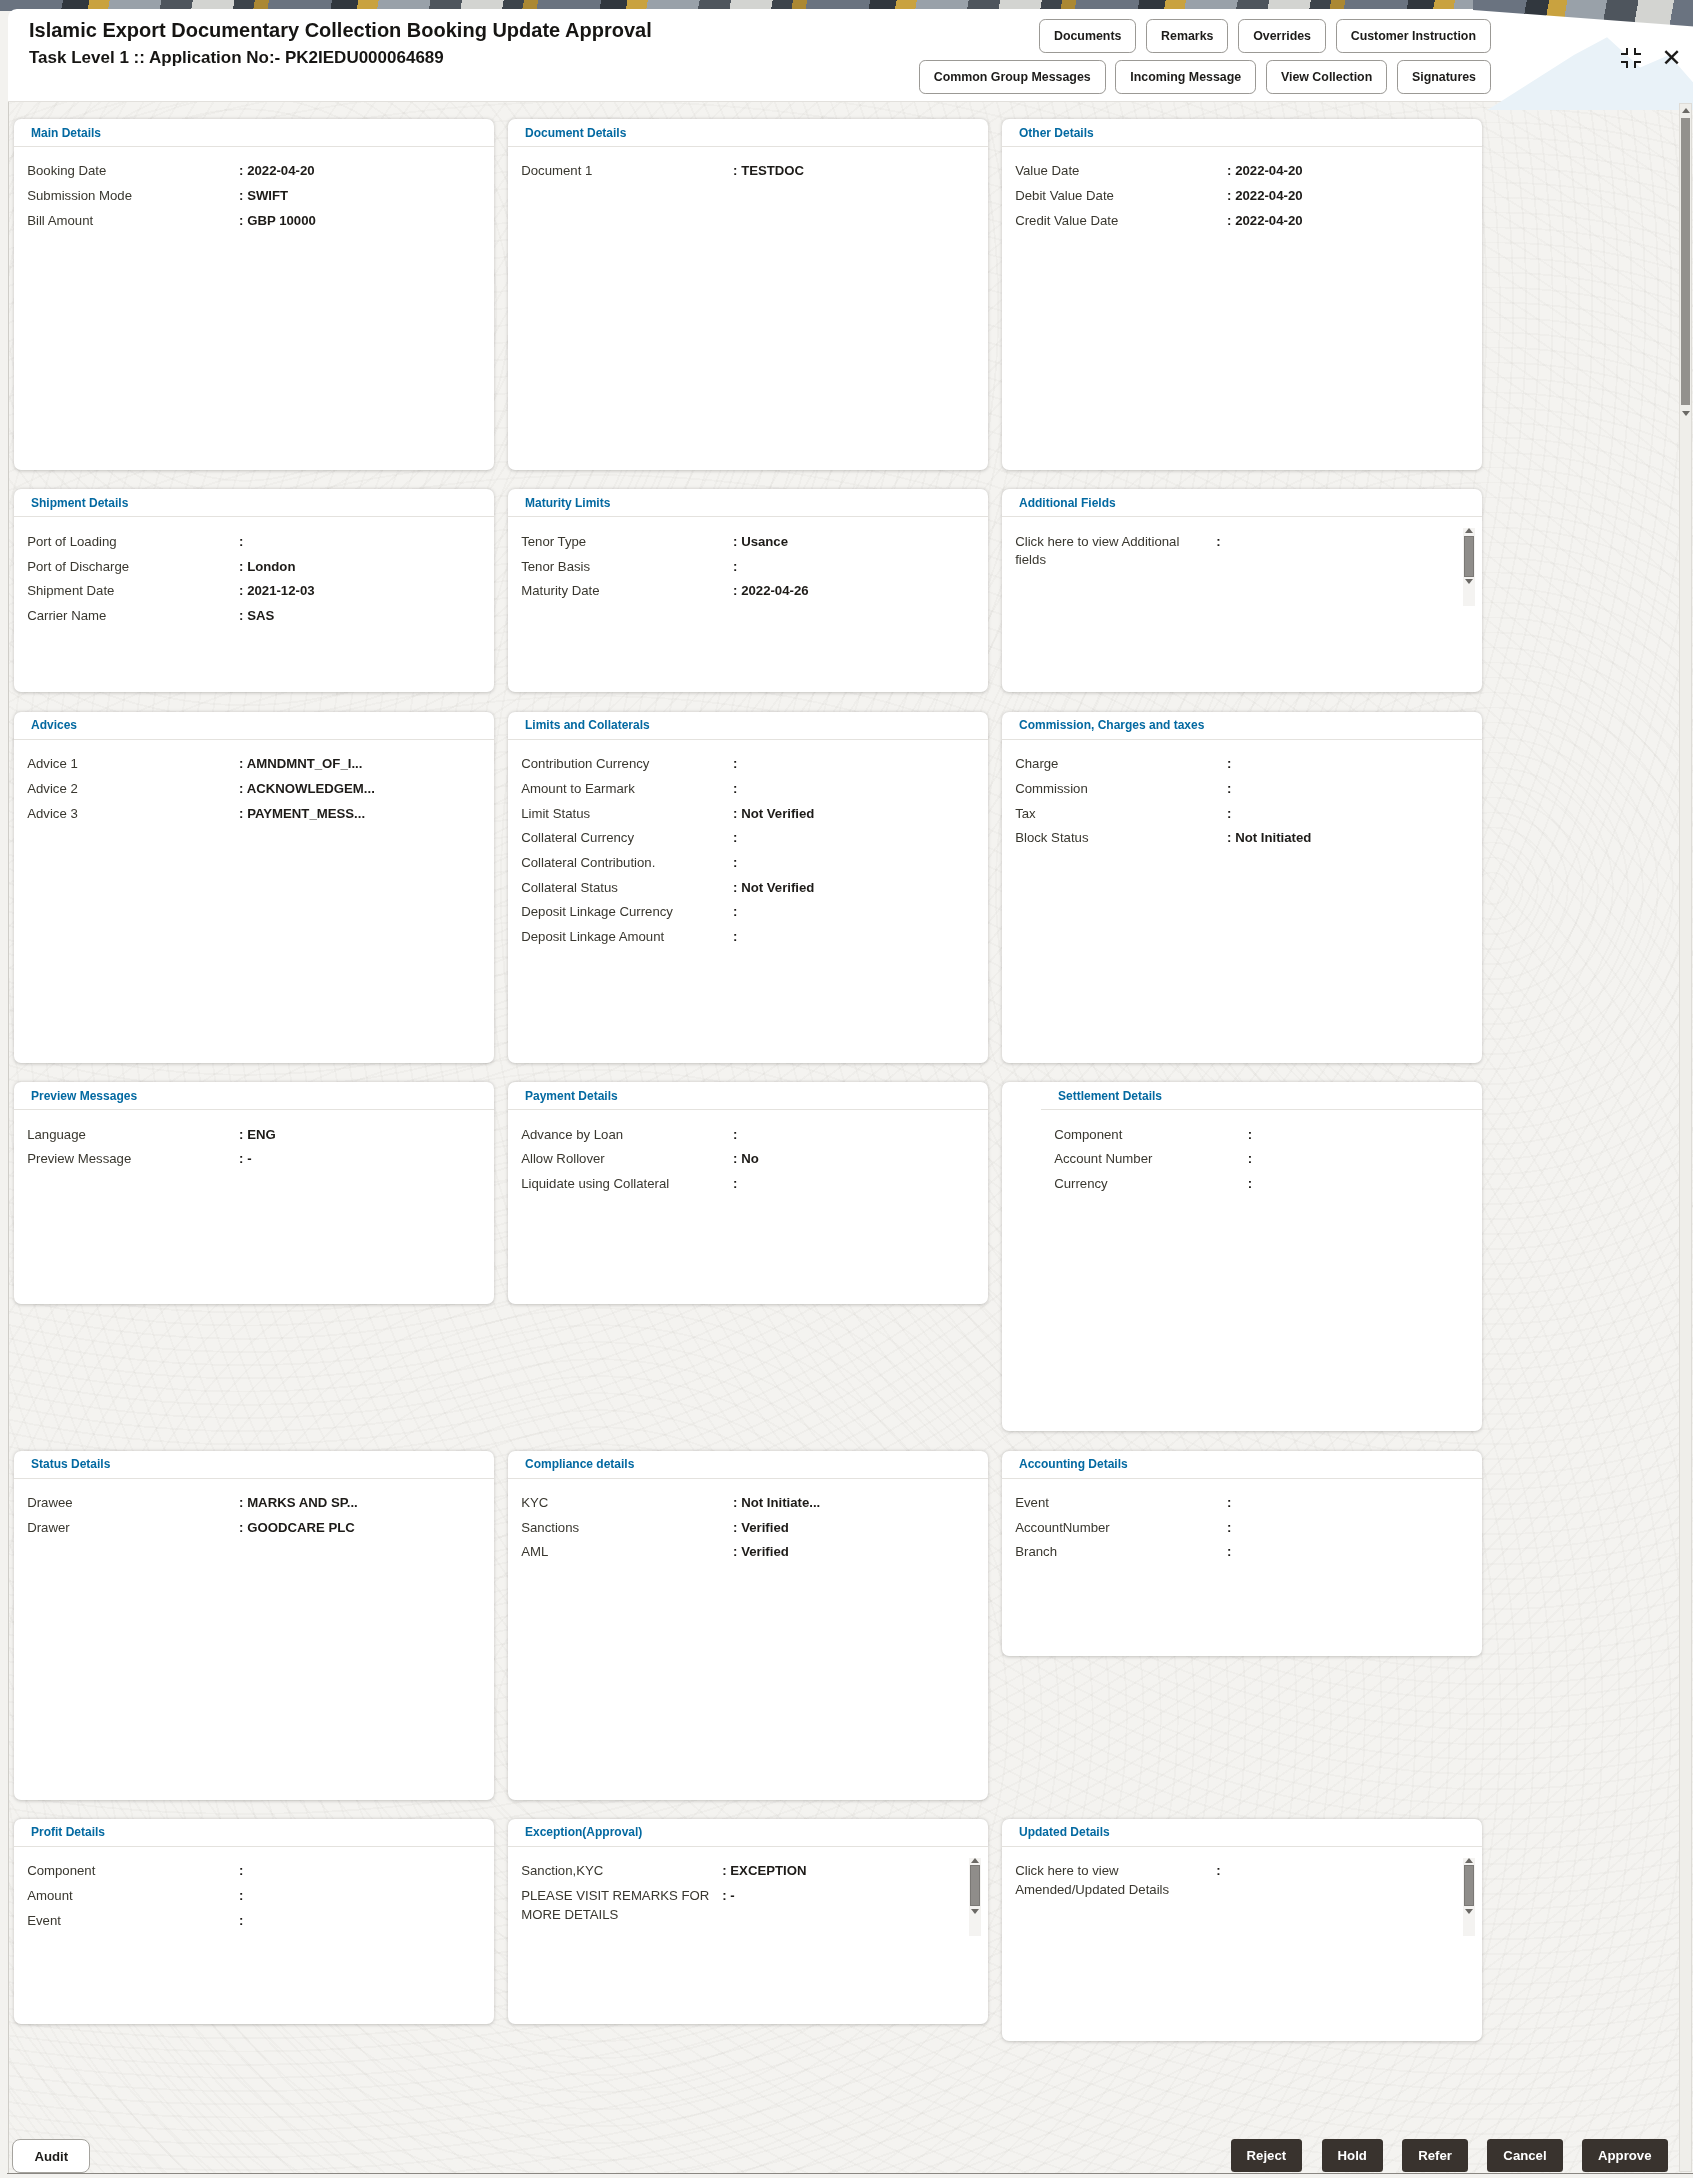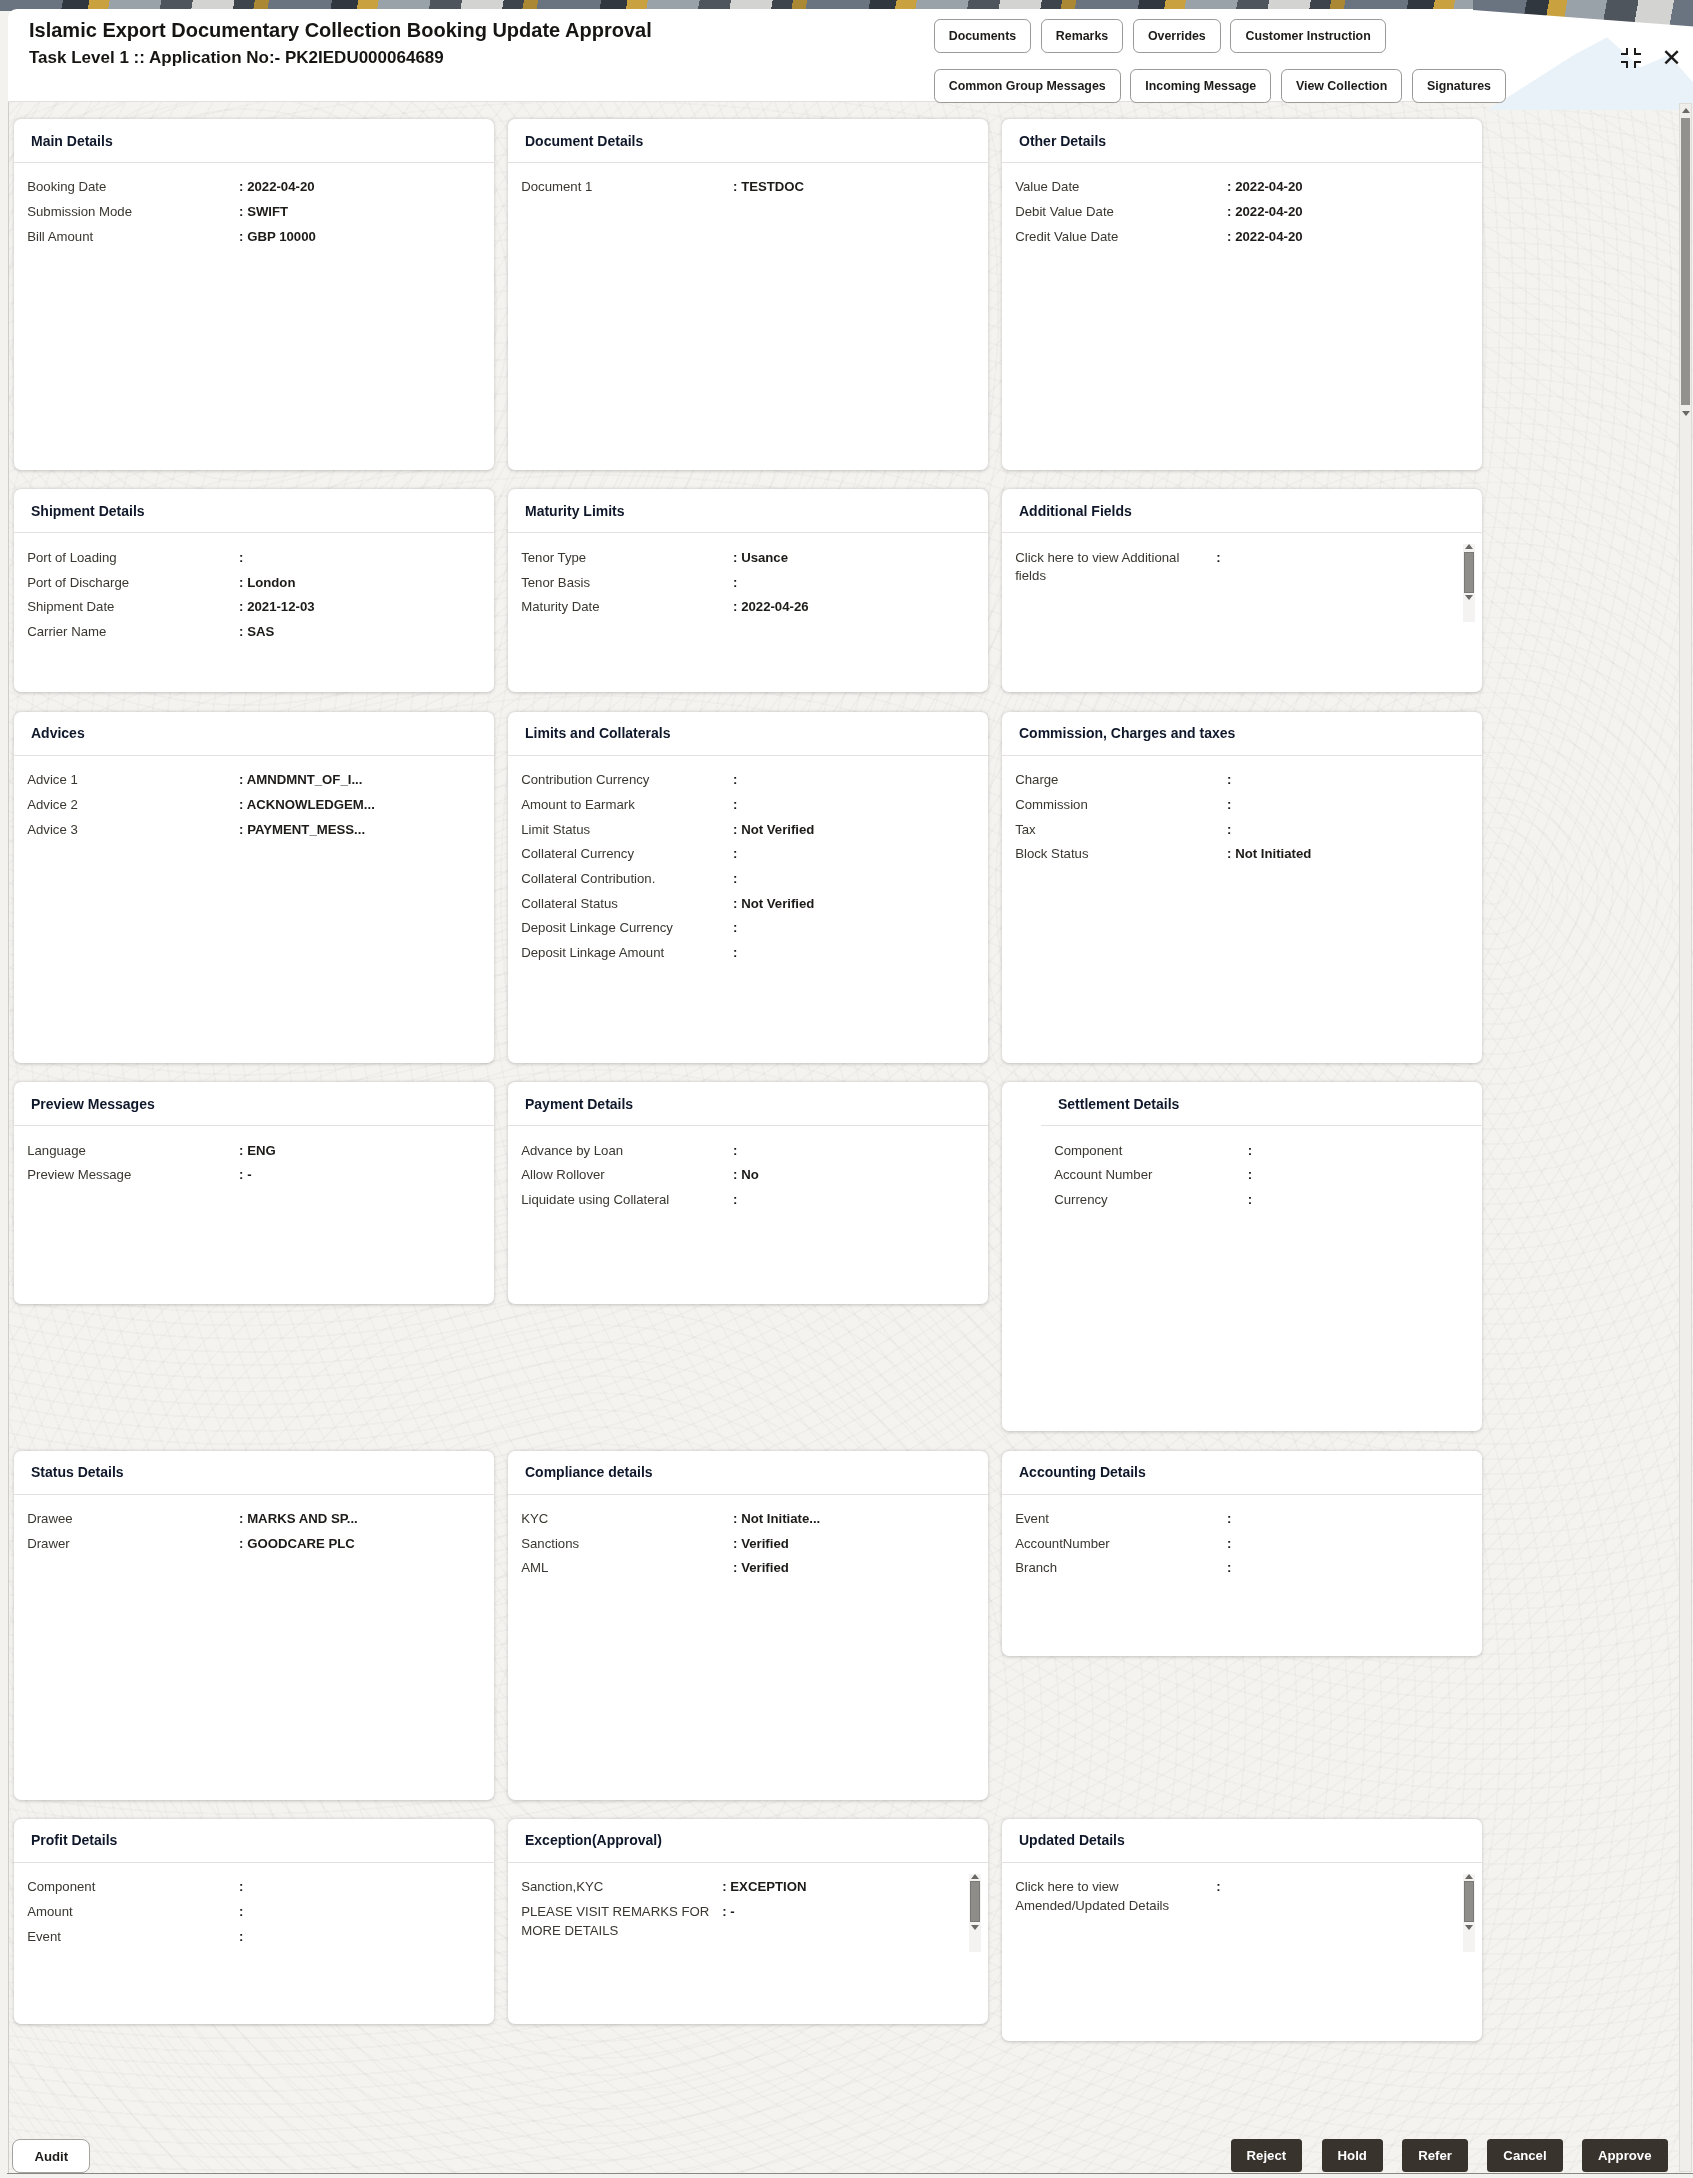--- a/index.html
+++ b/index.html
@@ -34,22 +34,22 @@
   }
   .header-tri{
     position:absolute; right:0; top:12.4px; width:207px; height:89px;
     background:#e9f2f8; z-index:0;
     clip-path:polygon(0 100%, 42% 38%, 58% 18%, 74% 52%, 88% 38%, 100% 70%, 100% 100%);
   }
   .titles{ position:absolute; left:21px; top:9.7px; z-index:2; }
   .titles h1{ font-size:20px; font-weight:700; color:#161513; line-height:25px; }
   .titles h2{ font-size:17px; font-weight:700; color:#161513; line-height:23px; margin-top:2.6px; }
   .tb-rows{
-    position:absolute; right:188px; top:10.6px; z-index:2;
-    display:flex; flex-direction:column; gap:16px;
+    position:absolute; right:203px; top:10.6px; z-index:2;
+    display:flex; flex-direction:column; align-items:flex-end; gap:7px;
   }
   .tb-row{ display:flex; gap:9.7px; }
   .tbtn{
     height:34px; padding:0 14px; background:#fff; cursor:pointer;
     border:0.9px solid #9b9995; border-radius:6.2px;
     font-family:inherit; font-size:12.4px; font-weight:600; color:#1c1b19;
     display:flex; align-items:center; white-space:nowrap;
   }
   .win-icons{ position:absolute; right:12.4px; top:39px; display:flex; align-items:center; gap:21px; z-index:4; }
   .collapse-ic{ width:20px; height:20px; position:relative; cursor:pointer; }
@@ -72,23 +72,23 @@
   
   .grid{
     position:absolute; left:14px; top:119px; width:1468px; z-index:2;
     display:grid; grid-template-columns:repeat(3, 1fr); column-gap:14px; row-gap:19.4px;
   }
   .card{
     background:#fff; border-radius:7px; position:relative; overflow:hidden;
     box-shadow:0 0.9px 3.5px rgba(70,66,60,.28);
   }
   .card-h{
-    height:44px; display:flex; align-items:center; padding:0 17px;
+    height:28px; display:flex; align-items:center; padding:0 17px;
     border-bottom:0.9px solid #e4e2de;
-    font-size:14px; font-weight:700; color:#0f172a;
+    font-size:12px; font-weight:700; color:#0369a1;
   }
   .card-b{ padding:12.4px 16px 12.4px 13.2px; position:relative; }
   .card-b.scrollable{ padding-right:39px; }
   .frow{ display:flex; align-items:flex-start; padding:3.1px 0; font-size:13.2px; line-height:18.5px; }
   .flab{ flex:0 0 47%; color:#39372f; padding-right:8.8px; }
   .flab.linkish{ cursor:pointer; }
   .fval{ flex:1; font-weight:700; color:#1d1b18; word-break:break-word; }
   .fval::before{ content:": "; }
   
   .minibar{

